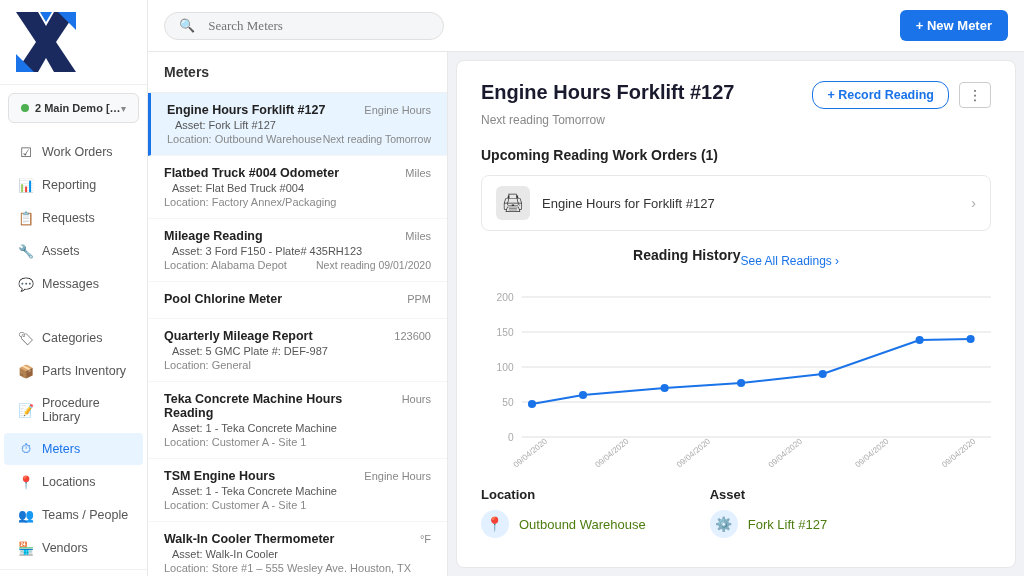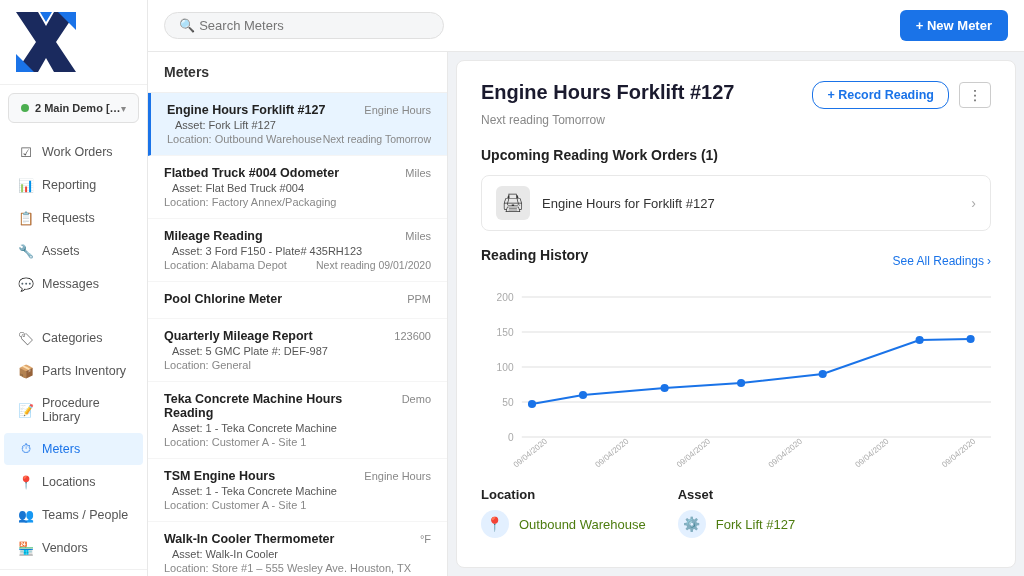--- a/index.html
+++ b/index.html
@@ -19,21 +19,21 @@
     .nav-item .nav-icon { width: 16px; height: 16px; margin-right: 8px; flex-shrink: 0; display: flex; align-items: center; justify-content: center; font-size: 13px; }
     .nav-section { height: 1px; background: #f0f0f0; margin: 6px 0; }
     .sidebar-bottom { padding: 10px 12px; border-top: 1px solid #f0f0f0; margin-top: auto; }
 
     
     .main { flex: 1; display: flex; flex-direction: column; overflow: hidden; }
 
     
     .topbar { background: #fff; padding: 10px 16px; display: flex; align-items: center; justify-content: space-between; border-bottom: 1px solid #e8e8e8; flex-shrink: 0; }
     .search-box { display: flex; align-items: center; background: #f5f6f7; border: 1px solid #e0e0e0; border-radius: 20px; padding: 5px 14px; width: 280px; }
-    .search-box input { background: transparent; border: none; outline: none; font-size: 13px; color: #555; width: 100%; margin-left: 4px; }
+    .search-box input { background: transparent; border: none; outline: none; font-size: 13px; color: #555; width: 100%; margin-left: 13px; font-family: Liberation Serif, serif; }
     .search-icon-wrap { color: #aaa; font-size: 13px; }
     .new-meter-btn { background: #1a73e8; color: #fff; border: none; border-radius: 6px; padding: 8px 16px; font-size: 13px; font-weight: 700; cursor: pointer; display: flex; align-items: center; gap: 6px; }
 
     
     .content { display: flex; flex: 1; overflow: hidden; }
 
     
     .meters-panel { width: 300px; background: #fff; border-right: 1px solid #e8e8e8; overflow-y: auto; flex-shrink: 0; }
     .meters-panel-header { padding: 12px 16px; font-weight: 700; font-size: 14px; border-bottom: 1px solid #f0f0f0; }
     .meter-item { padding: 10px 16px; border-bottom: 1px solid #f5f5f5; cursor: pointer; }
@@ -57,28 +57,28 @@
 
     
     .section-title { font-size: 14px; font-weight: 700; margin-bottom: 12px; color: #222; }
     .work-order-item { display: flex; align-items: center; justify-content: space-between; border: 1px solid #e8e8e8; border-radius: 8px; padding: 10px 14px; margin-bottom: 16px; cursor: pointer; }
     .work-order-left { display: flex; align-items: center; gap: 12px; }
     .work-order-icon { width: 34px; height: 34px; background: #e8e8e8; border-radius: 6px; display: flex; align-items: center; justify-content: center; font-size: 18px; }
     .work-order-name { font-size: 13px; font-weight: 500; color: #333; }
     .work-order-chevron { color: #aaa; font-size: 14px; }
 
     
-    .reading-history-header { display: flex; justify-content: space-between; align-items: center; margin-bottom: 12px; }
+    .reading-history-header { display: flex; justify-content: center; align-items: center; margin-bottom: 12px; }
     .see-all-link { font-size: 12px; color: #1a73e8; cursor: pointer; display: flex; align-items: center; gap: 3px; }
 
     
     .chart-container { width: 100%; height: 180px; position: relative; margin-bottom: 20px; }
 
     
-    .loc-asset-row { display: flex; gap: 32px; margin-top: 16px; }
+    .loc-asset-row { display: flex; gap: 64px; margin-top: 16px; }
     .loc-asset-section { }
     .loc-asset-label { font-size: 13px; font-weight: 700; color: #222; margin-bottom: 8px; }
     .loc-asset-item { display: flex; align-items: center; gap: 10px; }
     .loc-icon { width: 28px; height: 28px; border-radius: 50%; background: #e3f0ff; display: flex; align-items: center; justify-content: center; color: #1a73e8; font-size: 14px; flex-shrink: 0; }
     .loc-asset-name { font-size: 13px; color: #4d7c0f; }
   </style>
 </head>
 <body>
 
 <div class="sidebar">
@@ -224,21 +224,21 @@
   </div>
             <div class="meter-asset">Asset: 5 GMC Plate #: DEF-987</div>
             <div class="meter-loc-row">
       <span class="meter-location">Location: General</span>
       <span class="meter-next"></span>
     </div>
           </div>
           <div class="meter-item">
             <div class="meter-item-top">
     <span class="meter-name">Teka Concrete Machine Hours Reading</span>
-    <span class="meter-unit">Demo</span>
+    <span class="meter-unit">Hours</span>
   </div>
             <div class="meter-asset">Asset: 1 - Teka Concrete Machine</div>
             <div class="meter-loc-row">
       <span class="meter-location">Location: Customer A - Site 1</span>
       <span class="meter-next"></span>
     </div>
           </div>
           <div class="meter-item">
             <div class="meter-item-top">
     <span class="meter-name">TSM Engine Hours</span>

